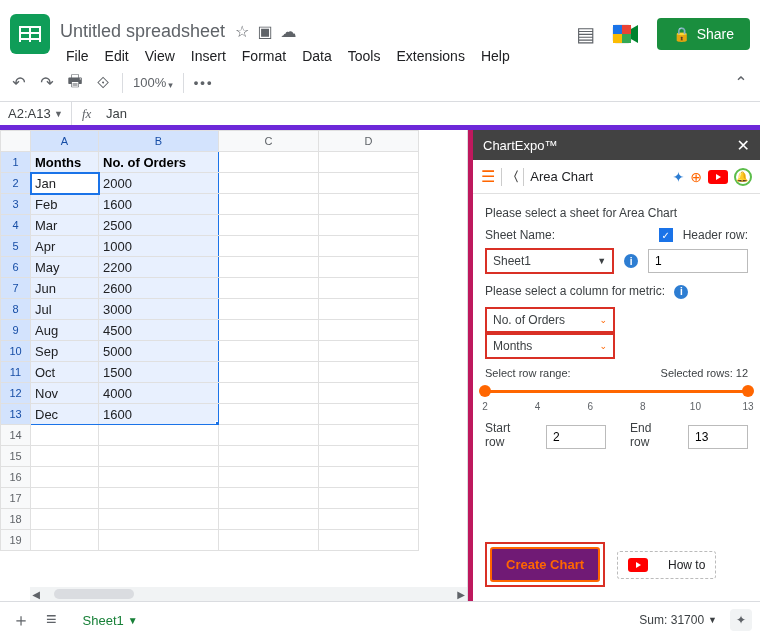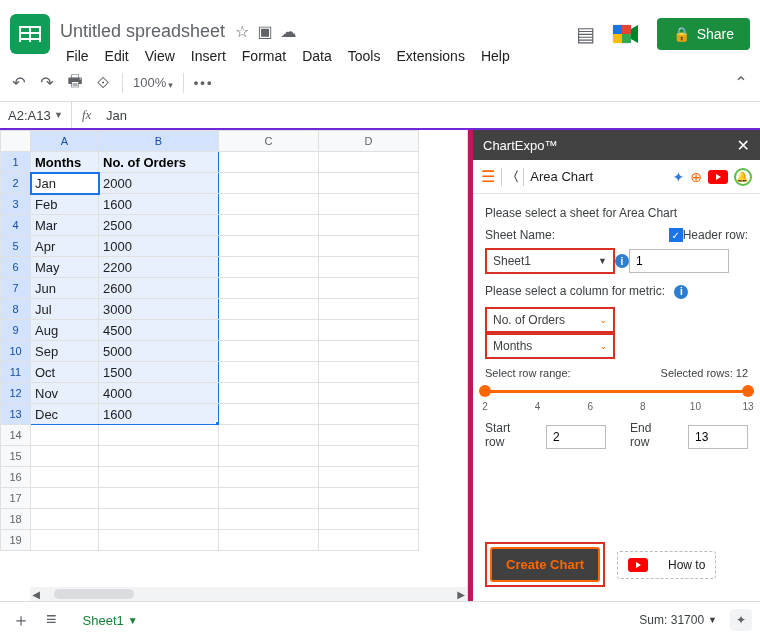--- a/index.html
+++ b/index.html
@@ -26,21 +26,21 @@
   
   .toolbar { display: flex; align-items: center; padding: 4px 10px; gap: 10px; border-bottom: 1px solid #dadce0; height: 38px; color:#5f6368;}
   .toolbar .sep { width:1px; height:20px; background:#dadce0; }
   .toolbar select, .zoom { border:none; font-size:13px; background:transparent; }
   .zoom { display:flex; align-items:flex-end; gap:2px;}
   .more-dots { letter-spacing:2px; font-weight:bold;}
   .toolbar-right { margin-left:auto; display:flex; align-items:center; gap:6px;}
   .tb-icon { width:18px; text-align:center; font-size:16px; }
 
   
-  .formula-bar { display:flex; align-items:center; height:28px; border-bottom:2px solid #6d28d9; font-size:13px;}
+  .formula-bar { display:flex; align-items:center; height:28px; border-bottom:5px solid #6d28d9; font-size:13px;}
   .name-box { width:72px; padding:0 8px; border-right:1px solid #dadce0; height:100%; display:flex; align-items:center; justify-content:space-between; color:#3c4043;}
   .name-box .caret { font-size:9px; color:#5f6368;}
   .fx { padding: 0 10px; color:#5f6368; font-style:italic; font-family: Georgia, serif; width:30px;}
   .formula-content { flex:1; padding:0 4px; color:#3c4043;}
 
   
   .main { display:flex; height: calc(100% - 64px - 38px - 28px - 36px); }
   .sheet-area { flex:1; position:relative; overflow:hidden; border-right:1px solid #dadce0;}
   .grid { border-collapse: collapse; font-size: 13px; table-layout:fixed;}
   .grid th, .grid td { border: 1px solid #e0e0e0; height: 21px; padding: 0 4px; text-align:left; font-weight:normal; overflow:hidden; white-space:nowrap;}
@@ -69,39 +69,39 @@
   .hamburger { color:#ff6600; font-size:16px; }
   .back-caret { font-weight:bold; color:#444; padding:0 4px; border-left:1px solid #ccc; border-right:1px solid #ccc;}
   .sb-toolbar .right-icons { margin-left:auto; display:flex; gap:6px; align-items:center;}
   .wand { color:#2d7dd2; font-size:14px;}
   .plus-orange { color:#ff6600; font-size:14px;}
   .yt { width:20px; height:14px; background:#ff0000; border-radius:3px; display:flex; align-items:center; justify-content:center;}
   .yt::after { content:""; border-left:5px solid #fff; border-top:3px solid transparent; border-bottom:3px solid transparent;}
   .bell { width:18px; height:18px; border:2px solid #5bbd4a; border-radius:50%; display:flex; align-items:center; justify-content:center; color:#5bbd4a; font-size:10px;}
   .sb-body { padding: 8px 12px; font-size:12px; color:#3c4043; flex:1; overflow:auto;}
   .sb-body .prompt { margin: 4px 0 8px; }
-  .field-row { display:flex; align-items:center; margin-bottom:6px;}
+  .field-row { display:flex; align-items:center; gap:10px; margin-bottom:6px;}
   .label { font-size:12px; color:#3c4043; min-width:80px;}
   .dropdown { border:1px solid #bbb; padding:4px 6px; font-size:12px; background:#fff; display:flex; align-items:center; justify-content:space-between; cursor:pointer;}
   .dropdown.small { width:130px; }
   .dropdown .caret { font-size:9px; }
   .red-box { border:2px solid #d93025 !important; }
   .info-icon { width:14px; height:14px; border-radius:50%; background:#2d7dd2; color:#fff; font-size:10px; display:inline-flex; align-items:center; justify-content:center; font-weight:bold;}
   .check { width:14px; height:14px; background:#1a73e8; display:inline-flex; align-items:center; justify-content:center; color:#fff; font-size:10px;}
   .num-input { border:1px solid #bbb; padding:4px 6px; width:60px; font-size:12px;}
   .wide-input { width:100px;}
   .slider-area { margin-top:8px;}
   .slider-labels { display:flex; justify-content:space-between; font-size:11px; margin-bottom:2px;}
   .slider { position:relative; height:16px; margin:4px 0;}
   .slider .track { position:absolute; left:0; right:0; top:7px; height:3px; background:#ff6600; border-radius:2px;}
   .slider .tick { position:absolute; top:18px; font-size:10px; color:#5f6368; transform:translateX(-50%);}
   .slider .knob { position:absolute; top:2px; width:12px; height:12px; background:#ff6600; border-radius:50%; transform:translateX(-50%);}
   .row-inputs { display:flex; gap:24px; margin-top:22px; align-items:flex-end; font-size:12px;}
   .sb-footer { padding:10px 12px 14px; display:flex; align-items:center; gap:12px;}
-  .create-btn { border:2px solid #ff6600; color:#ff6600; background:#404040; padding:8px 14px; font-size:13px; font-weight:bold; border-radius:3px; cursor:pointer;}
+  .create-btn { border:2px solid #ff6600; color:#ff6600; background:#701a75; padding:8px 14px; font-size:13px; font-weight:bold; border-radius:3px; cursor:pointer;}
   .howto { border:1px dashed #bbb; border-radius:3px; padding:6px 10px; font-size:12px; display:flex; align-items:center; gap:20px; cursor:pointer;}
 
   
   .bottom-bar { height:36px; border-top:1px solid #dadce0; display:flex; align-items:center; padding:0 8px; gap:8px; font-size:13px; color:#5f6368;}
   .sheet-tab { padding:6px 14px; color:#188038; font-weight:500; border-top:2px solid transparent; display:flex; align-items:center; gap:4px; cursor:pointer;}
   .sheet-tab.active { color:#188038; }
   .bb-icon { font-size:18px; padding:0 4px; cursor:pointer;}
   .bottom-right { margin-left:auto; display:flex; align-items:center; gap:8px;}
   .sum-box { border:1px solid transparent; padding:2px 4px; font-size:12px; color:#3c4043; display:flex; align-items:center; gap:4px;}
   .explore { width:22px; height:22px; background:#f1f3f4; border-radius:4px; display:flex; align-items:center; justify-content:center; font-size:12px;}

